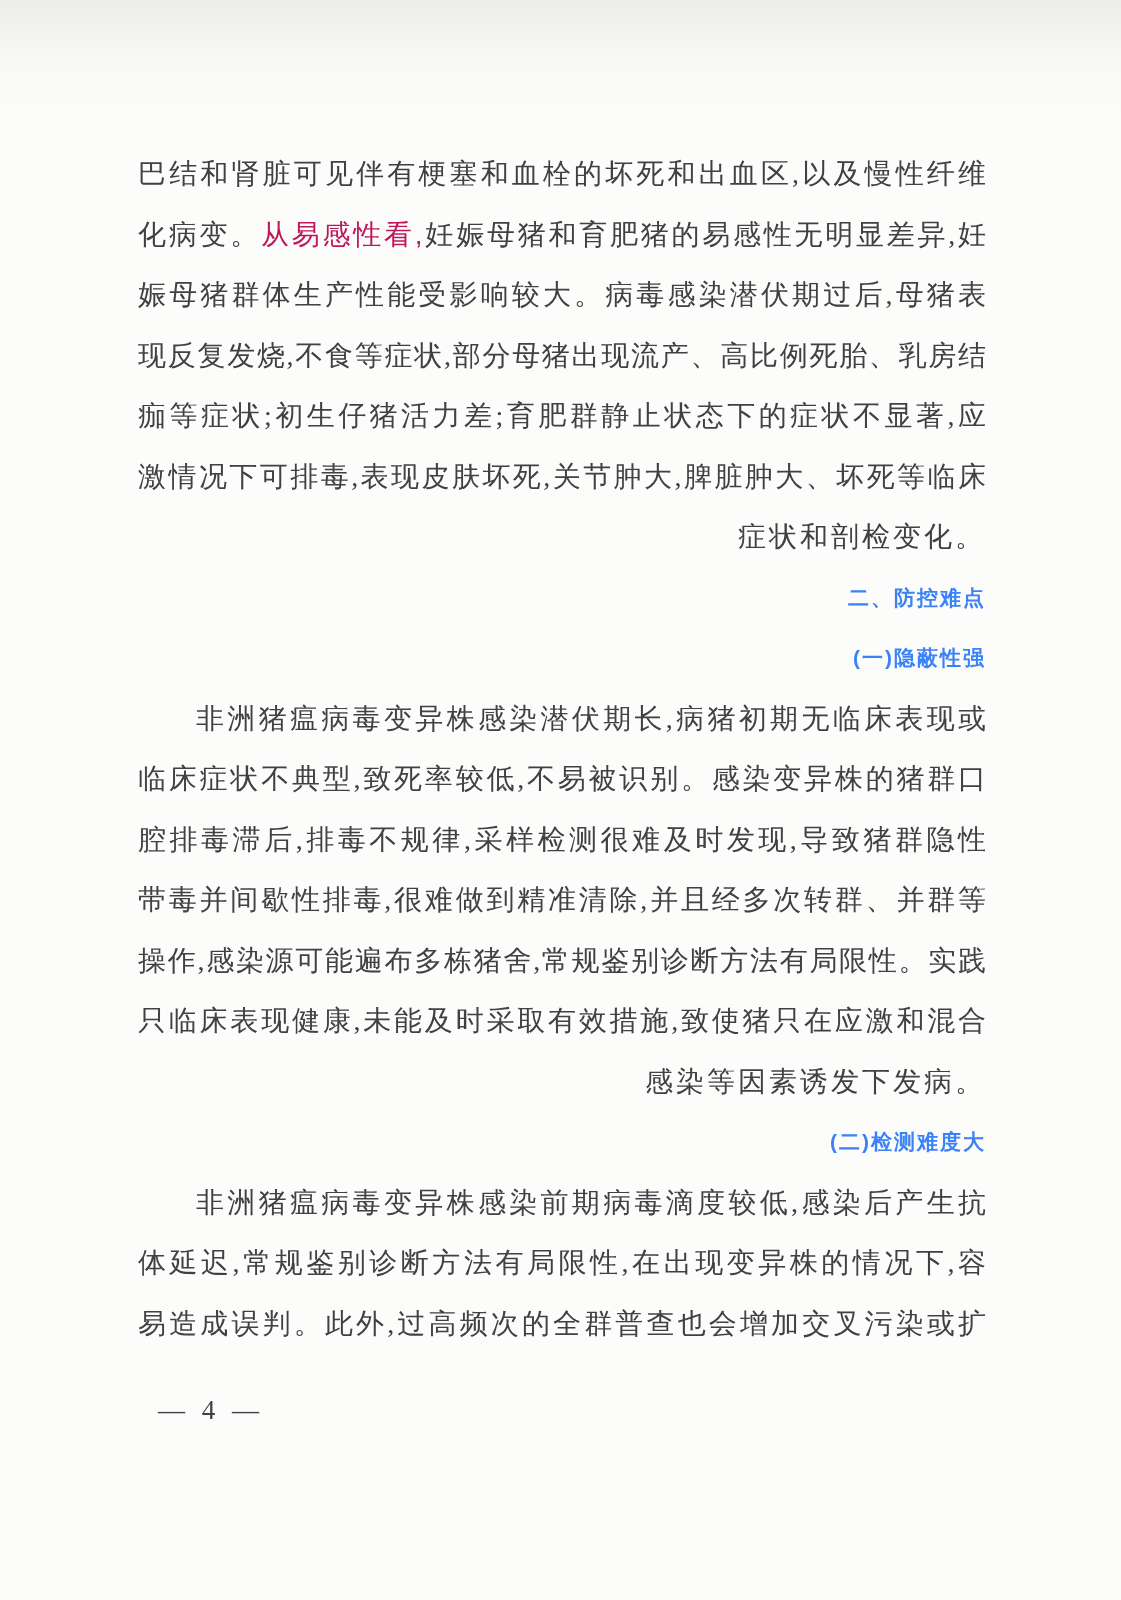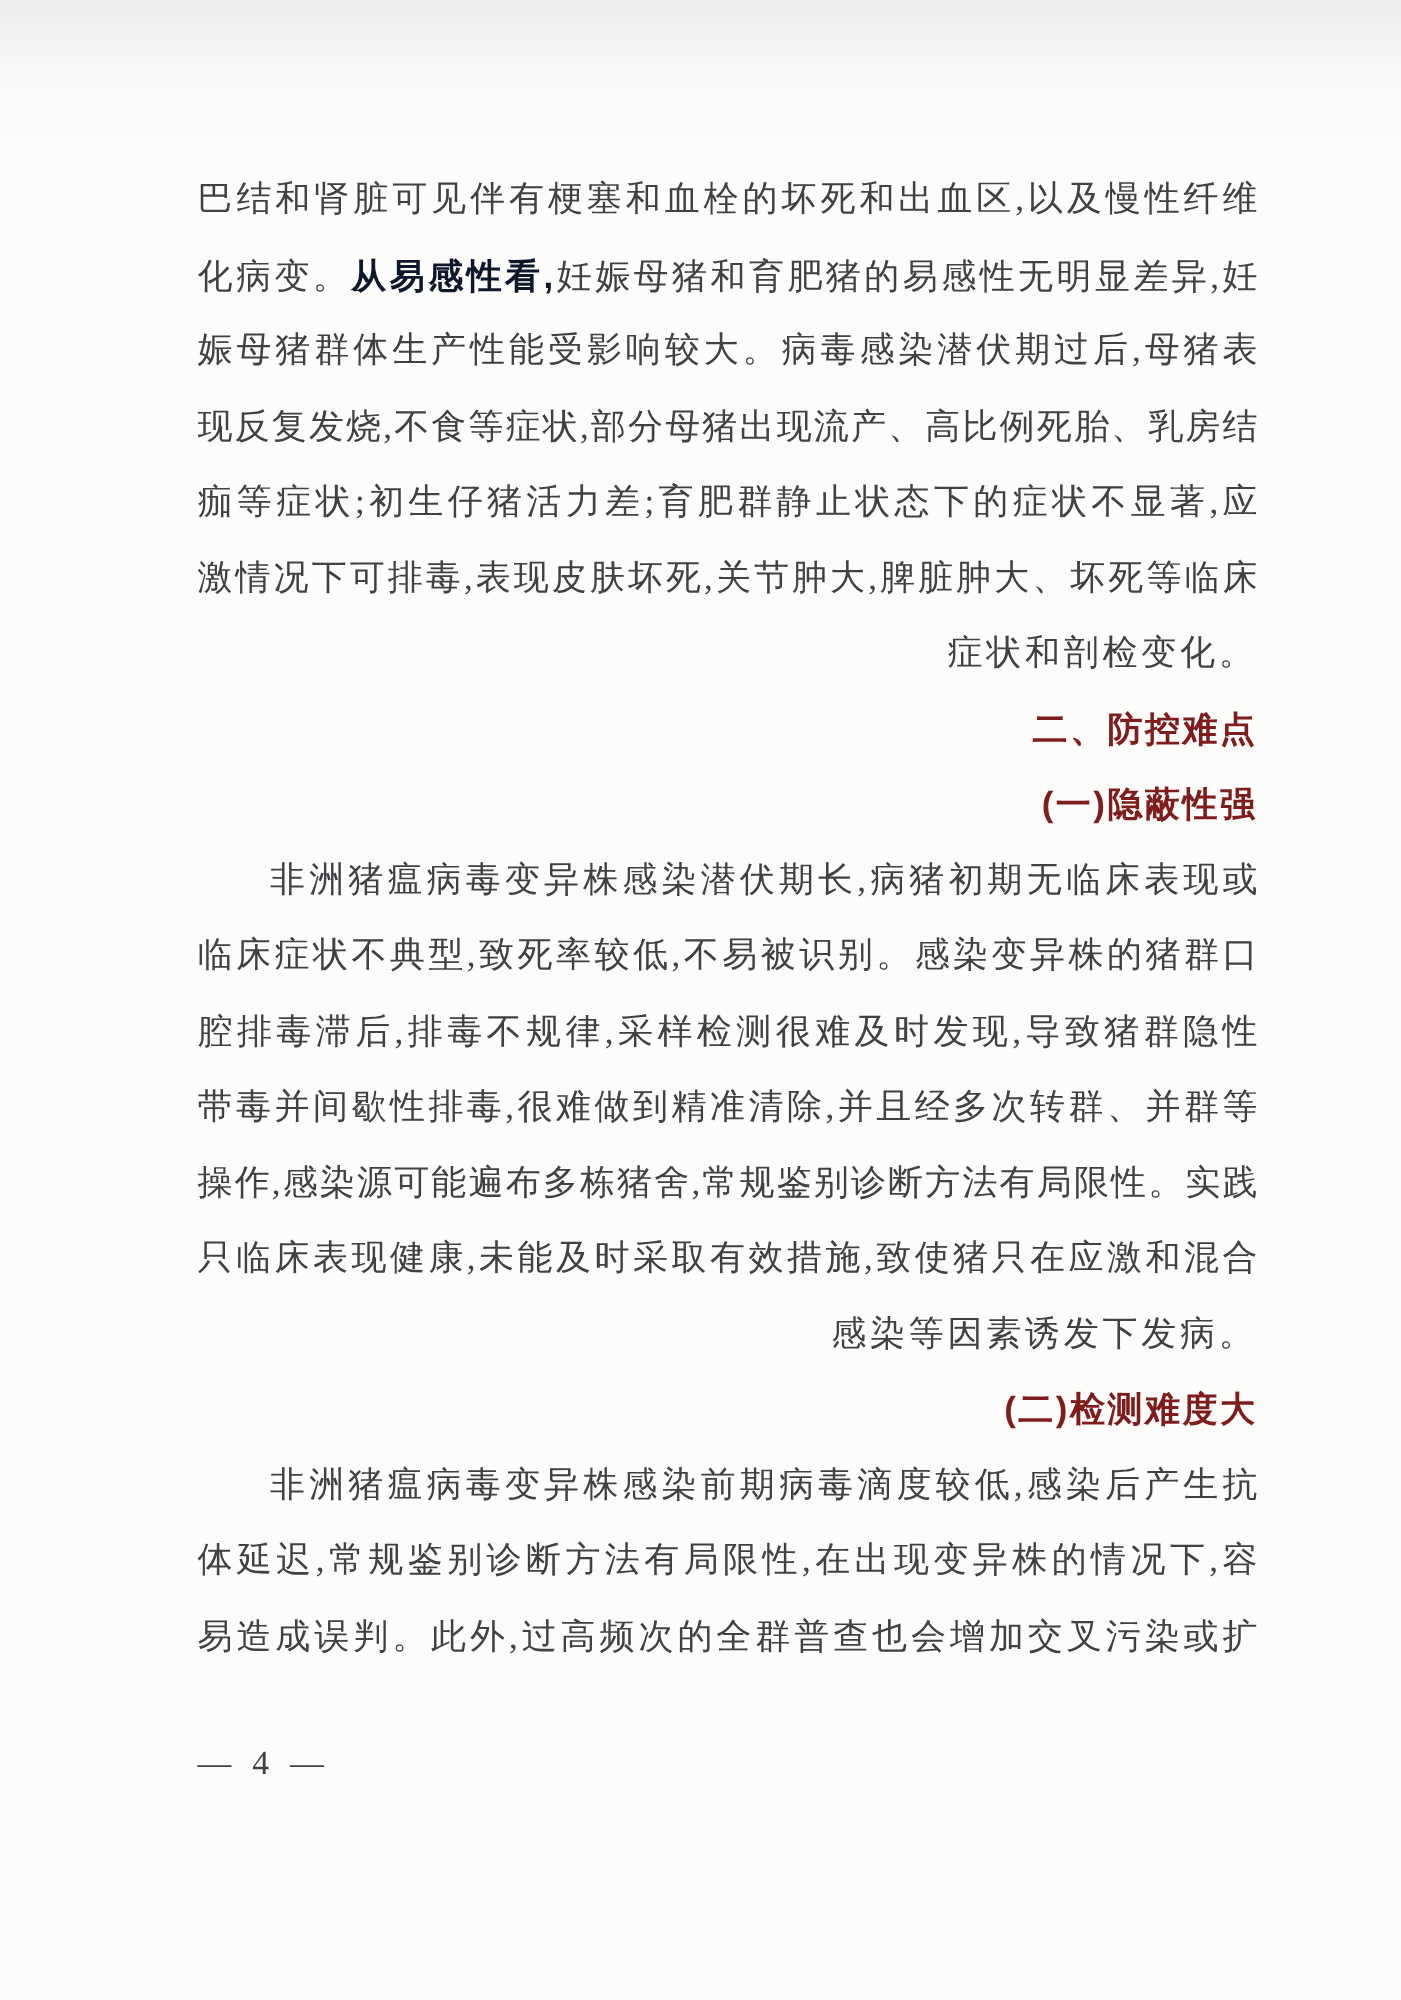--- a/index.html
+++ b/index.html
@@ -17,52 +17,51 @@
     inset: 0;
     background: linear-gradient(180deg,
       rgba(158,158,155,0.16) 0%,
       rgba(190,190,188,0.06) 60px,
       rgba(255,255,255,0) 130px);
     pointer-events: none;
   }
   .doc {
     position: absolute;
     left: 138px;
-    top: 130px;
+    top: 144px;
     width: 848px;
-    margin-left: 20px;
   }
   .ln {
     height: 60.5px;
     line-height: 60.5px;
     font-size: 28px;
     overflow: hidden;
     white-space: normal;
     text-align: right;
     letter-spacing: 3px;
   }
   .j {
     letter-spacing: 0;
     text-align: justify;
     text-align-last: justify;
     text-justify: inter-character;
   }
   .ind { padding-left: 58px; }
   .h {
     font-family: "Liberation Sans", "DejaVu Sans", sans-serif;
     font-weight: 700;
-    color: #7f1d1d;
+    color: #3b82f6;
     padding-left: 60px;
-    font-size: 28px;
+    font-size: 21px;
     letter-spacing: 2px;
   }
   .b {
-    font-weight: 700;
+    font-weight: 400;
     font-family: "Liberation Sans", "DejaVu Sans", sans-serif;
-    color: #0f172a;
+    color: #be185d;
   }
   .footer {
     position: absolute;
     left: 158px;
     top: 1380px;
     height: 60px;
     line-height: 60px;
     font-size: 27px;
     letter-spacing: 5px;
     color: #3f4144;

